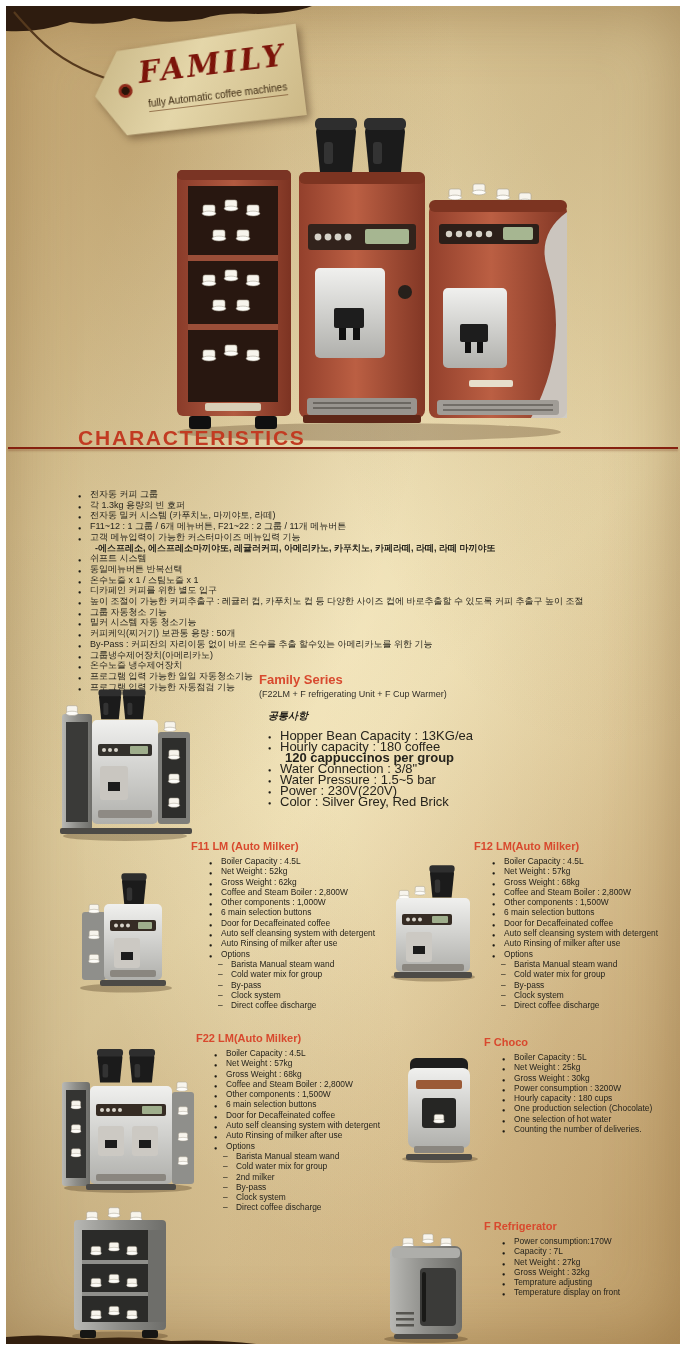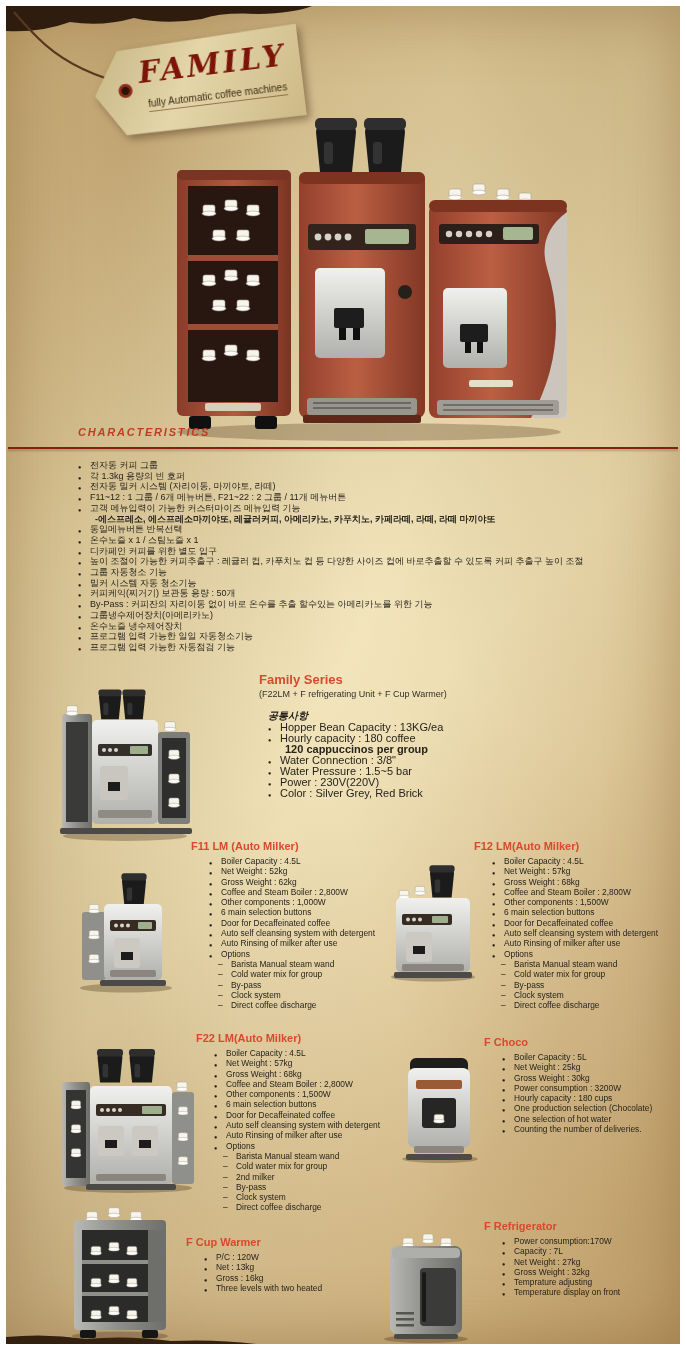--- a/index.html
+++ b/index.html
@@ -39,34 +39,34 @@
     font-family:"DejaVu Serif","Liberation Serif",serif;
     font-style:italic;font-weight:bold;font-size:30px;letter-spacing:3px;color:#7c140a;
   }
   .tag-sub{
     position:absolute;left:52px;top:56px;font-size:10px;color:#3e2b13;
     border-bottom:1px solid rgba(92,44,12,0.55);padding-bottom:2px;
   }
   
   .char-head{
     position:absolute;left:72px;top:420px;
-    font-size:11px;font-weight:600;letter-spacing:1.8px;color:#c23b22;font-style:italic;
+    font-size:21px;font-weight:600;letter-spacing:1.8px;color:#c23b22;
   }
   .rule{position:absolute;left:2px;right:2px;top:441px;height:2px;background:#85200f;box-shadow:0 2px 2px rgba(110,40,15,0.3);}
   
   ul{margin:0;padding:0;list-style:none;}
   .blist li{position:relative;padding-left:12px;white-space:nowrap;color:#26241d;}
   .blist li::before{content:"\25CF";position:absolute;left:0;top:2px;font-size:5.5px;color:#1c1a14;}
   .blist li.sub{padding-left:17px;font-weight:bold;}
   .blist li.sub::before{content:"";}
   .blist li.opt{padding-left:22px;}
   .blist li.opt::before{content:"\2013";font-size:inherit;top:0;left:9px;color:#26241d;}
-  .char{font-size:9px;line-height:10.7px;}
+  .char{font-size:9px;line-height:10.7px;margin-top:29px;}
   .spec{font-size:8.4px;line-height:10.3px;margin-left:18px;}
-  .fspec{font-size:11px;line-height:11px;}
+  .fspec{font-size:13px;line-height:11px;margin-top:8px;}
   .ptitle{margin:0 0 4px 0;font-size:11px;font-weight:bold;color:#d8492e;white-space:nowrap;}
   .fs-title{font-size:13px;font-weight:bold;color:#d8492e;}
   .fs-sub{font-size:9px;color:#33302a;margin-top:2px;white-space:nowrap;text-align:center;}
   .fs-common{font-size:10px;font-weight:bold;color:#221f19;font-style:italic;}
   .sec{position:absolute;}
 </style>
 </head>
 <body>
 
 <svg width="0" height="0" style="position:absolute" aria-hidden="true">
@@ -194,24 +194,25 @@
       <line x1="274" y1="298" x2="384" y2="298" stroke="#635f59" stroke-width="1.5"></line>
     </g>
   </svg>
 
   <div class="char-head">CHARACTERISTICS</div>
   <div class="rule"></div>
 
   <ul class="blist char abs" style="left:72px;top:454px;width:600px">
     <li>전자동 커피 그룹</li>
     <li>각 1.3kg 용량의 빈 호퍼</li>
-    <li>전자동 밀커 시스템 (자리이동, 마끼야토, 라떼)</li>
+    <li>전자동 밀커 시스템 (카푸치노, 마끼야토, 라떼)</li>
     <li>F11~12 : 1 그룹 / 6개 메뉴버튼,  F21~22 : 2 그룹 / 11개 메뉴버튼</li>
     <li>고객 메뉴입력이 가능한 커스터마이즈 메뉴입력 기능</li>
     <li class="sub">-에스프레소, 에스프레소마끼야또, 레귤러커피, 아메리카노, 카푸치노, 카페라떼, 라떼, 라떼 마끼야또</li>
+    <li>쉬프트 시스템</li>
     <li>동일메뉴버튼 반복선택</li>
     <li>온수노즐 x 1 / 스팀노즐 x 1</li>
     <li>디카페인 커피를 위한 별도 입구</li>
     <li>높이 조절이 가능한 커피추출구 : 레귤러 컵, 카푸치노 컵 등 다양한 사이즈 컵에 바로추출할 수 있도록 커피 추출구 높이 조절</li>
     <li>그룹 자동청소 기능</li>
     <li>밀커 시스템 자동 청소기능</li>
     <li>커피케익(찌거기) 보관통 용량 : 50개</li>
     <li>By-Pass : 커피잔의 자리이동 없이 바로 온수를 추출 할수있는 아메리카노를 위한 기능</li>
     <li>그룹냉수제어장치(아메리카노)</li>
     <li>온수노즐 냉수제어장치</li>
@@ -424,29 +425,20 @@
     <use href="#cup" transform="translate(30,80) scale(0.8)"></use>
       <use href="#cup" transform="translate(48,76) scale(0.8)"></use>
       <use href="#cup" transform="translate(66,80) scale(0.8)"></use>
     <use href="#cup" transform="translate(30,112) scale(0.8)"></use>
       <use href="#cup" transform="translate(48,108) scale(0.8)"></use>
       <use href="#cup" transform="translate(66,112) scale(0.8)"></use>
     <rect x="82" y="26" width="18" height="92" fill="#6e6e6a"></rect>
     <rect x="14" y="126" width="16" height="8" rx="2" fill="#161614"></rect>
     <rect x="76" y="126" width="16" height="8" rx="2" fill="#161614"></rect>
   </svg>
-  <section class="sec" style="left:180px;top:1230px;width:190px">
-    <h3 class="ptitle">F Cup Warmer</h3>
-    <ul class="blist spec">
-      <li>P/C : 120W</li>
-      <li>Net : 13kg</li>
-      <li>Gross : 16kg</li>
-      <li>Three levels with two heated</li>
-    </ul>
-  </section>
 
   <svg class="abs" style="left:372px;top:1226px" width="98" height="112" viewBox="0 0 98 112">
     <ellipse cx="48" cy="107" rx="42" ry="4" fill="rgba(60,40,15,0.3)"></ellipse>
     <use href="#cup" transform="translate(30,12) scale(0.85)"></use>
     <use href="#cup" transform="translate(50,8) scale(0.85)"></use>
     <use href="#cup" transform="translate(68,12) scale(0.85)"></use>
     <rect x="12" y="14" width="72" height="88" rx="7" fill="url(#gGrey)"></rect>
     <rect x="14" y="16" width="68" height="10" rx="4" fill="#aeaeaa"></rect>
     <rect x="42" y="36" width="36" height="58" rx="4" fill="#3b3b39"></rect>
     <rect x="44" y="40" width="4" height="50" rx="2" fill="#191917"></rect>

